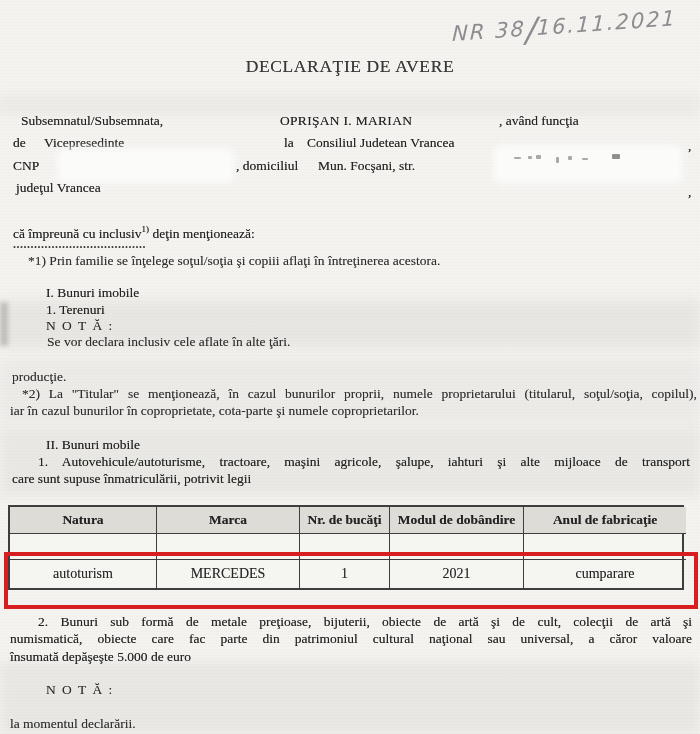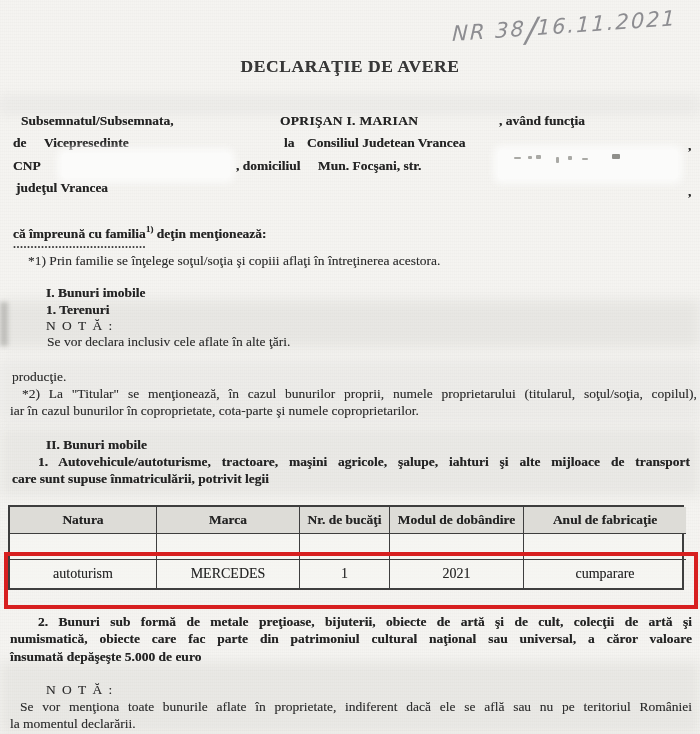--- a/index.html
+++ b/index.html
@@ -7,21 +7,21 @@
   .page{
     position:relative;width:700px;height:734px;
     background:var(--paper,#f5f4f1);
     font-family:"Liberation Serif",serif;
     color:var(--ink,#1e1e1e);
     background-image:
       repeating-linear-gradient(0deg, rgba(60,60,55,.015) 0 1px, transparent 1px 3px),
       repeating-linear-gradient(90deg, rgba(60,60,55,.012) 0 1px, transparent 1px 2px);
   }
   .abs{position:absolute;white-space:nowrap;}
-  .b{font-weight:bold;}
+  .b{font-weight:normal;}
   .t13{font-size:13.5px;line-height:17px;}
   .ink{color:#242424;text-shadow:0 0 .5px rgba(40,40,40,.55);}
   .ink2{color:#2e2e2e;text-shadow:0 0 .4px rgba(60,60,60,.4);}
   .just{white-space:normal;text-align:justify;text-align-last:justify;}
   
   .band{position:absolute;left:0;width:700px;filter:blur(6px);pointer-events:none;}
   .smudge{position:absolute;filter:blur(2px);pointer-events:none;}
   
   .hand{
     font-family:"DejaVu Sans",sans-serif;font-style:italic;
@@ -102,21 +102,21 @@
   <div class="mark" style="left:556px;top:157px;width:3px;height:6px;"></div>
   <div class="mark" style="left:568px;top:156px;width:4px;height:4px;"></div>
   <div class="mark" style="left:582px;top:158px;width:6px;height:2px;"></div>
   <div class="mark" style="left:612px;top:154px;width:8px;height:5px;background:#8f8f8b;"></div>
 
   <span class="abs b t13 ink" style="left:16px;top:179px;">judeţul Vrancea</span>
   <span class="abs b t13 ink" style="left:688px;top:183px;">,</span>
 
 
   <div class="abs b t13 ink" style="left:13px;top:221px;">
-    <span>că împreună cu familia</span><sup>1)</sup><span> deţin menţionează:</span>
+    <span>că împreună cu inclusiv</span><sup>1)</sup><span> deţin menţionează:</span>
   </div>
 
   <div class="abs dots" style="left:13px;top:237px;">............................................................</div>
 
   <div class="abs t13 ink2" style="left:28px;top:252px;">*1) Prin familie se înţelege soţul/soţia şi copiii aflaţi în întreţinerea acestora.</div>
 
   <div class="abs b t13 ink" style="left:46px;top:284px;">I. Bunuri imobile</div>
   <div class="abs b t13 ink" style="left:46px;top:301px;">1. Terenuri</div>
   <div class="abs t13 ink2 spaced" style="left:46px;top:317px;">N O T Ă :</div>
   <div class="abs t13 ink2" style="left:47px;top:333px;">Se vor declara inclusiv cele aflate în alte ţări.</div>
@@ -149,16 +149,15 @@
     <div class="cell td row-last">cumparare</div>
   </div>
 
   <div class="highlight"></div>
 
   <div class="abs b t13 ink just" style="left:12px;top:613px;width:680px;text-indent:26px;">2. Bunuri sub formă de metale preţioase, bijuterii, obiecte de artă şi de cult, colecţii de artă şi</div>
   <div class="abs b t13 ink just" style="left:10px;top:630px;width:682px;">numismatică, obiecte care fac parte din patrimoniul cultural naţional sau universal, a căror valoare</div>
   <div class="abs b t13 ink" style="left:10px;top:648px;">însumată depăşeşte 5.000 de euro</div>
 
   <div class="abs t13 ink2 spaced" style="left:46px;top:681px;">N O T Ă :</div>
-  <div class="abs t13 ink2 just" style="left:20px;top:698px;width:672px;">Se vor menţiona toate bunurile aflate în proprietate, indiferent dacă ele se află sau nu pe teritoriul României</div>
   <div class="abs t13 ink2" style="left:10px;top:715px;">la momentul declarării.</div>
 
 </div>
 
 </body></html>

